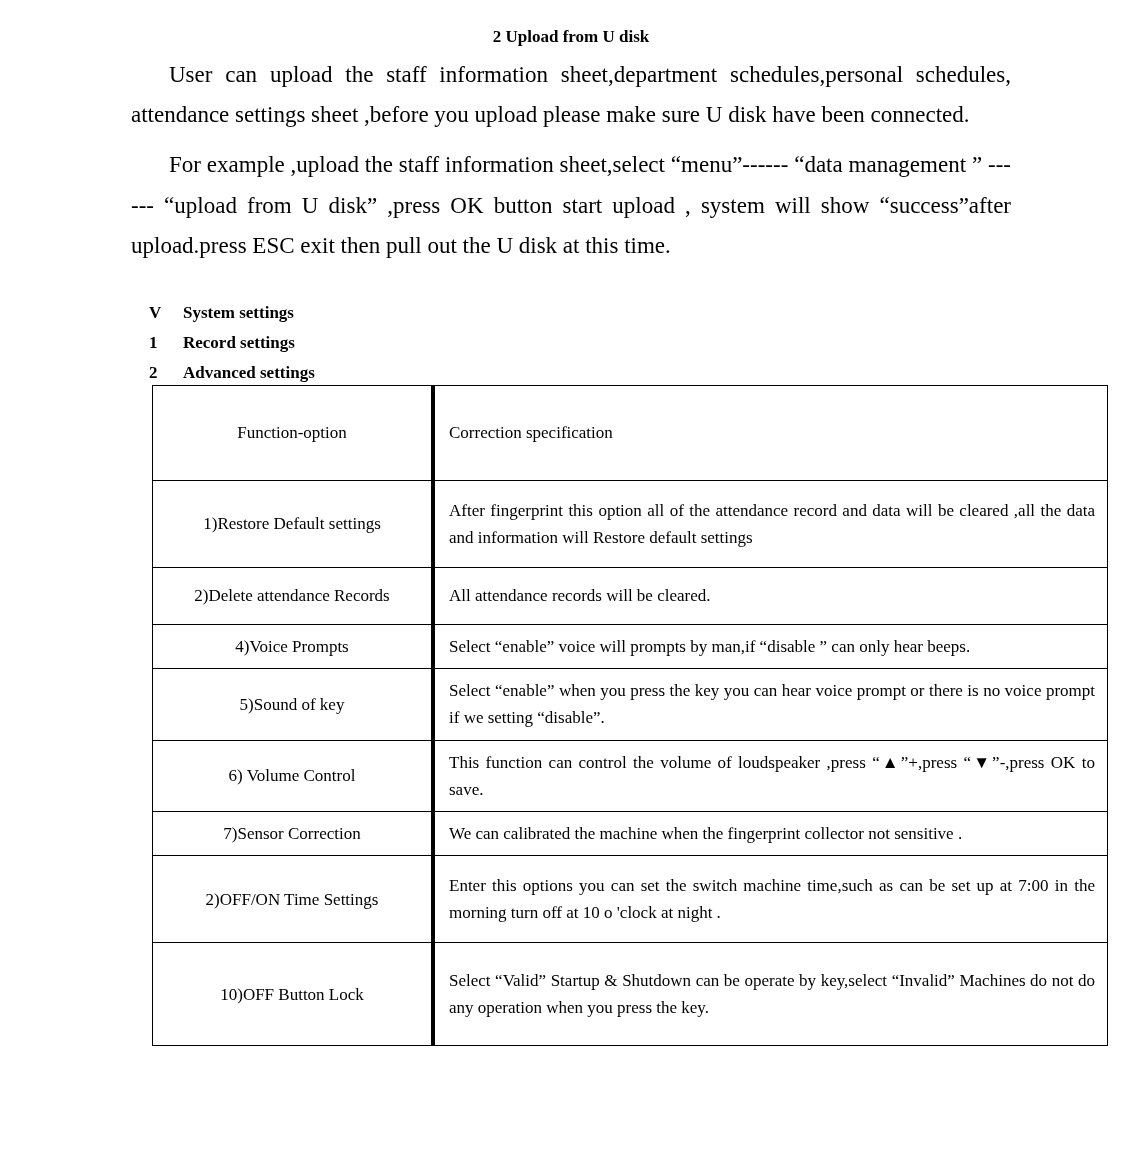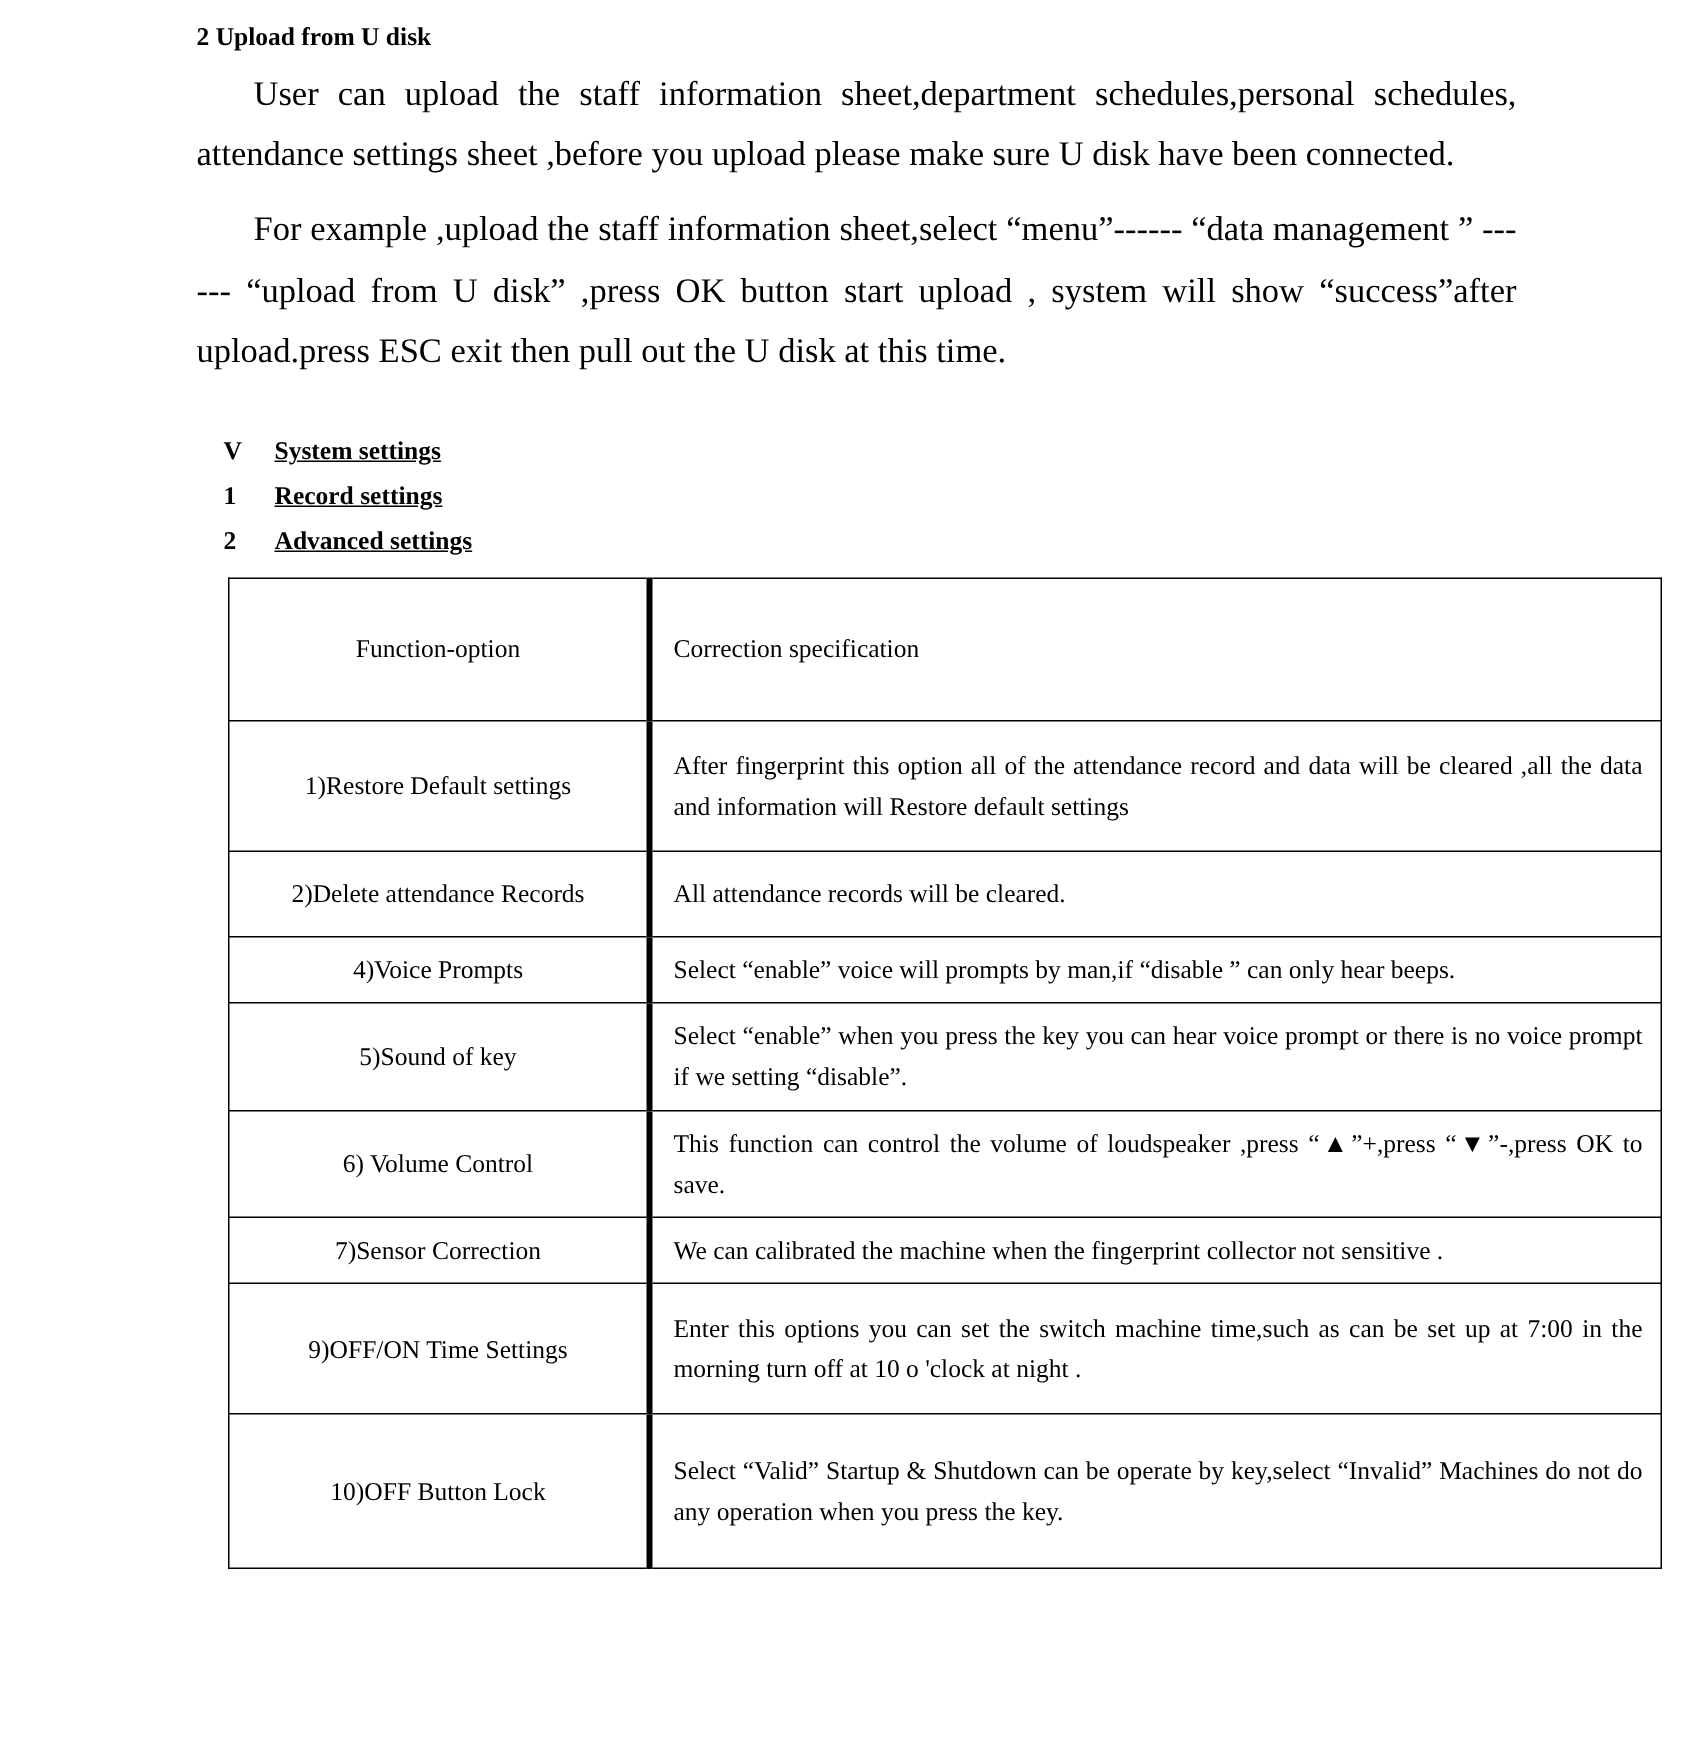--- a/index.html
+++ b/index.html
@@ -23,23 +23,24 @@
   }
   .content {
     position: absolute;
     left: 131px;
     top: 10px;
     width: 880px;
   }
   h2.section-heading {
     font-size: 17px;
     font-weight: bold;
-    margin: 4px 0 6px 0;
+    margin: 16px 0 6px 0;
     line-height: 1.35;
     font-family: "Liberation Serif", "DejaVu Serif", serif;
+    text-align: center;
   }
   p.body-para {
     font-size: 23px;
     line-height: 1.75;
     margin: 0;
     text-align: justify;
     text-justify: inter-word;
   }
   p.body-para .indent {
     display: inline-block;
@@ -59,21 +60,20 @@
     display: flex;
     margin-left: 18px;
   }
   .outline-item .num {
     display: inline-block;
     width: 34px;
     flex: 0 0 34px;
   }
   .outline-item .txt {
     display: inline-block;
-    text-decoration: underline;
   }
 
   table.spec-table {
     position: absolute;
     left: 152px;
     top: 385px;
     width: 908px;
     border-collapse: collapse;
     table-layout: fixed;
     padding-left: 45px;
@@ -164,21 +164,21 @@
       </tr>
       <tr>
         <td class="col-a">6) Volume Control</td>
         <td class="col-b">This function can control the volume of loudspeaker ,press “▲”+,press “▼”-,press OK to save.</td>
       </tr>
       <tr>
         <td class="col-a">7)Sensor Correction</td>
         <td class="col-b">We can calibrated the machine when the fingerprint collector not sensitive .</td>
       </tr>
       <tr class="r-tall">
-        <td class="col-a">9)OFF/ON Time Settings</td>
+        <td class="col-a">2)OFF/ON Time Settings</td>
         <td class="col-b">Enter this options you can set the switch machine time,such as can be set up at 7:00 in the morning turn off    at 10 o 'clock at night .</td>
       </tr>
       <tr class="r-last">
         <td class="col-a">10)OFF Button Lock</td>
         <td class="col-b">Select “Valid” Startup &amp; Shutdown can be operate by key,select “Invalid” Machines do not do any operation when you press the key.</td>
       </tr>
     </tbody>
   </table>
 
 </div>

